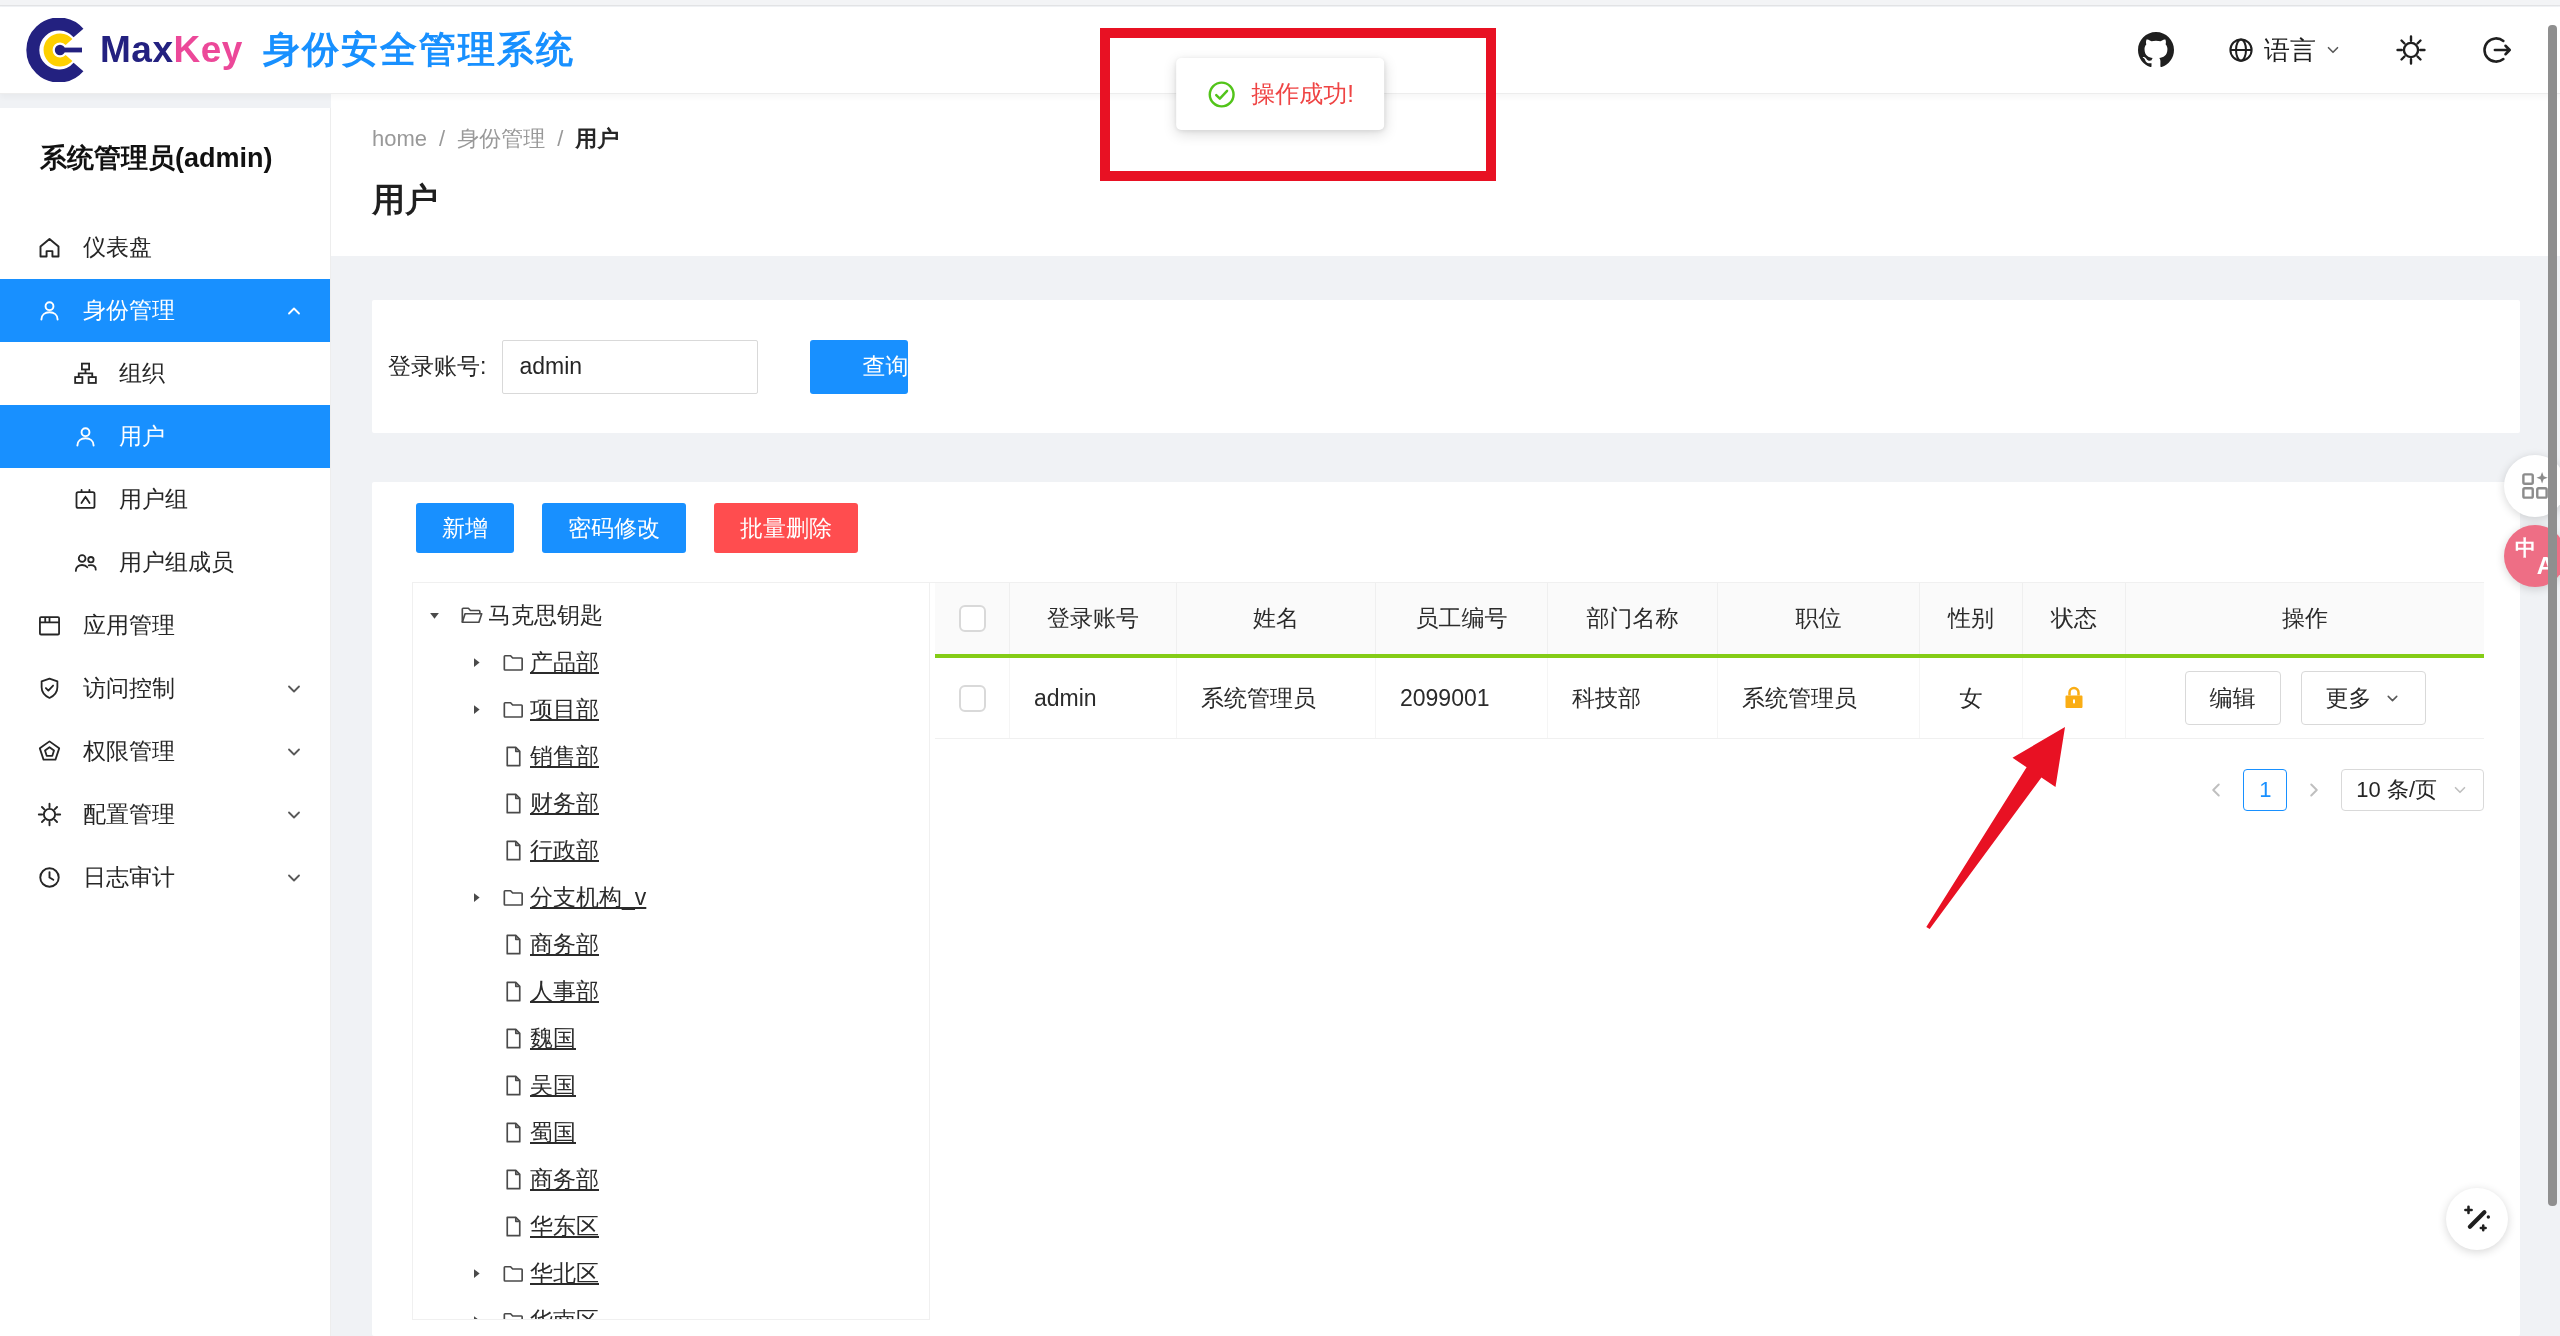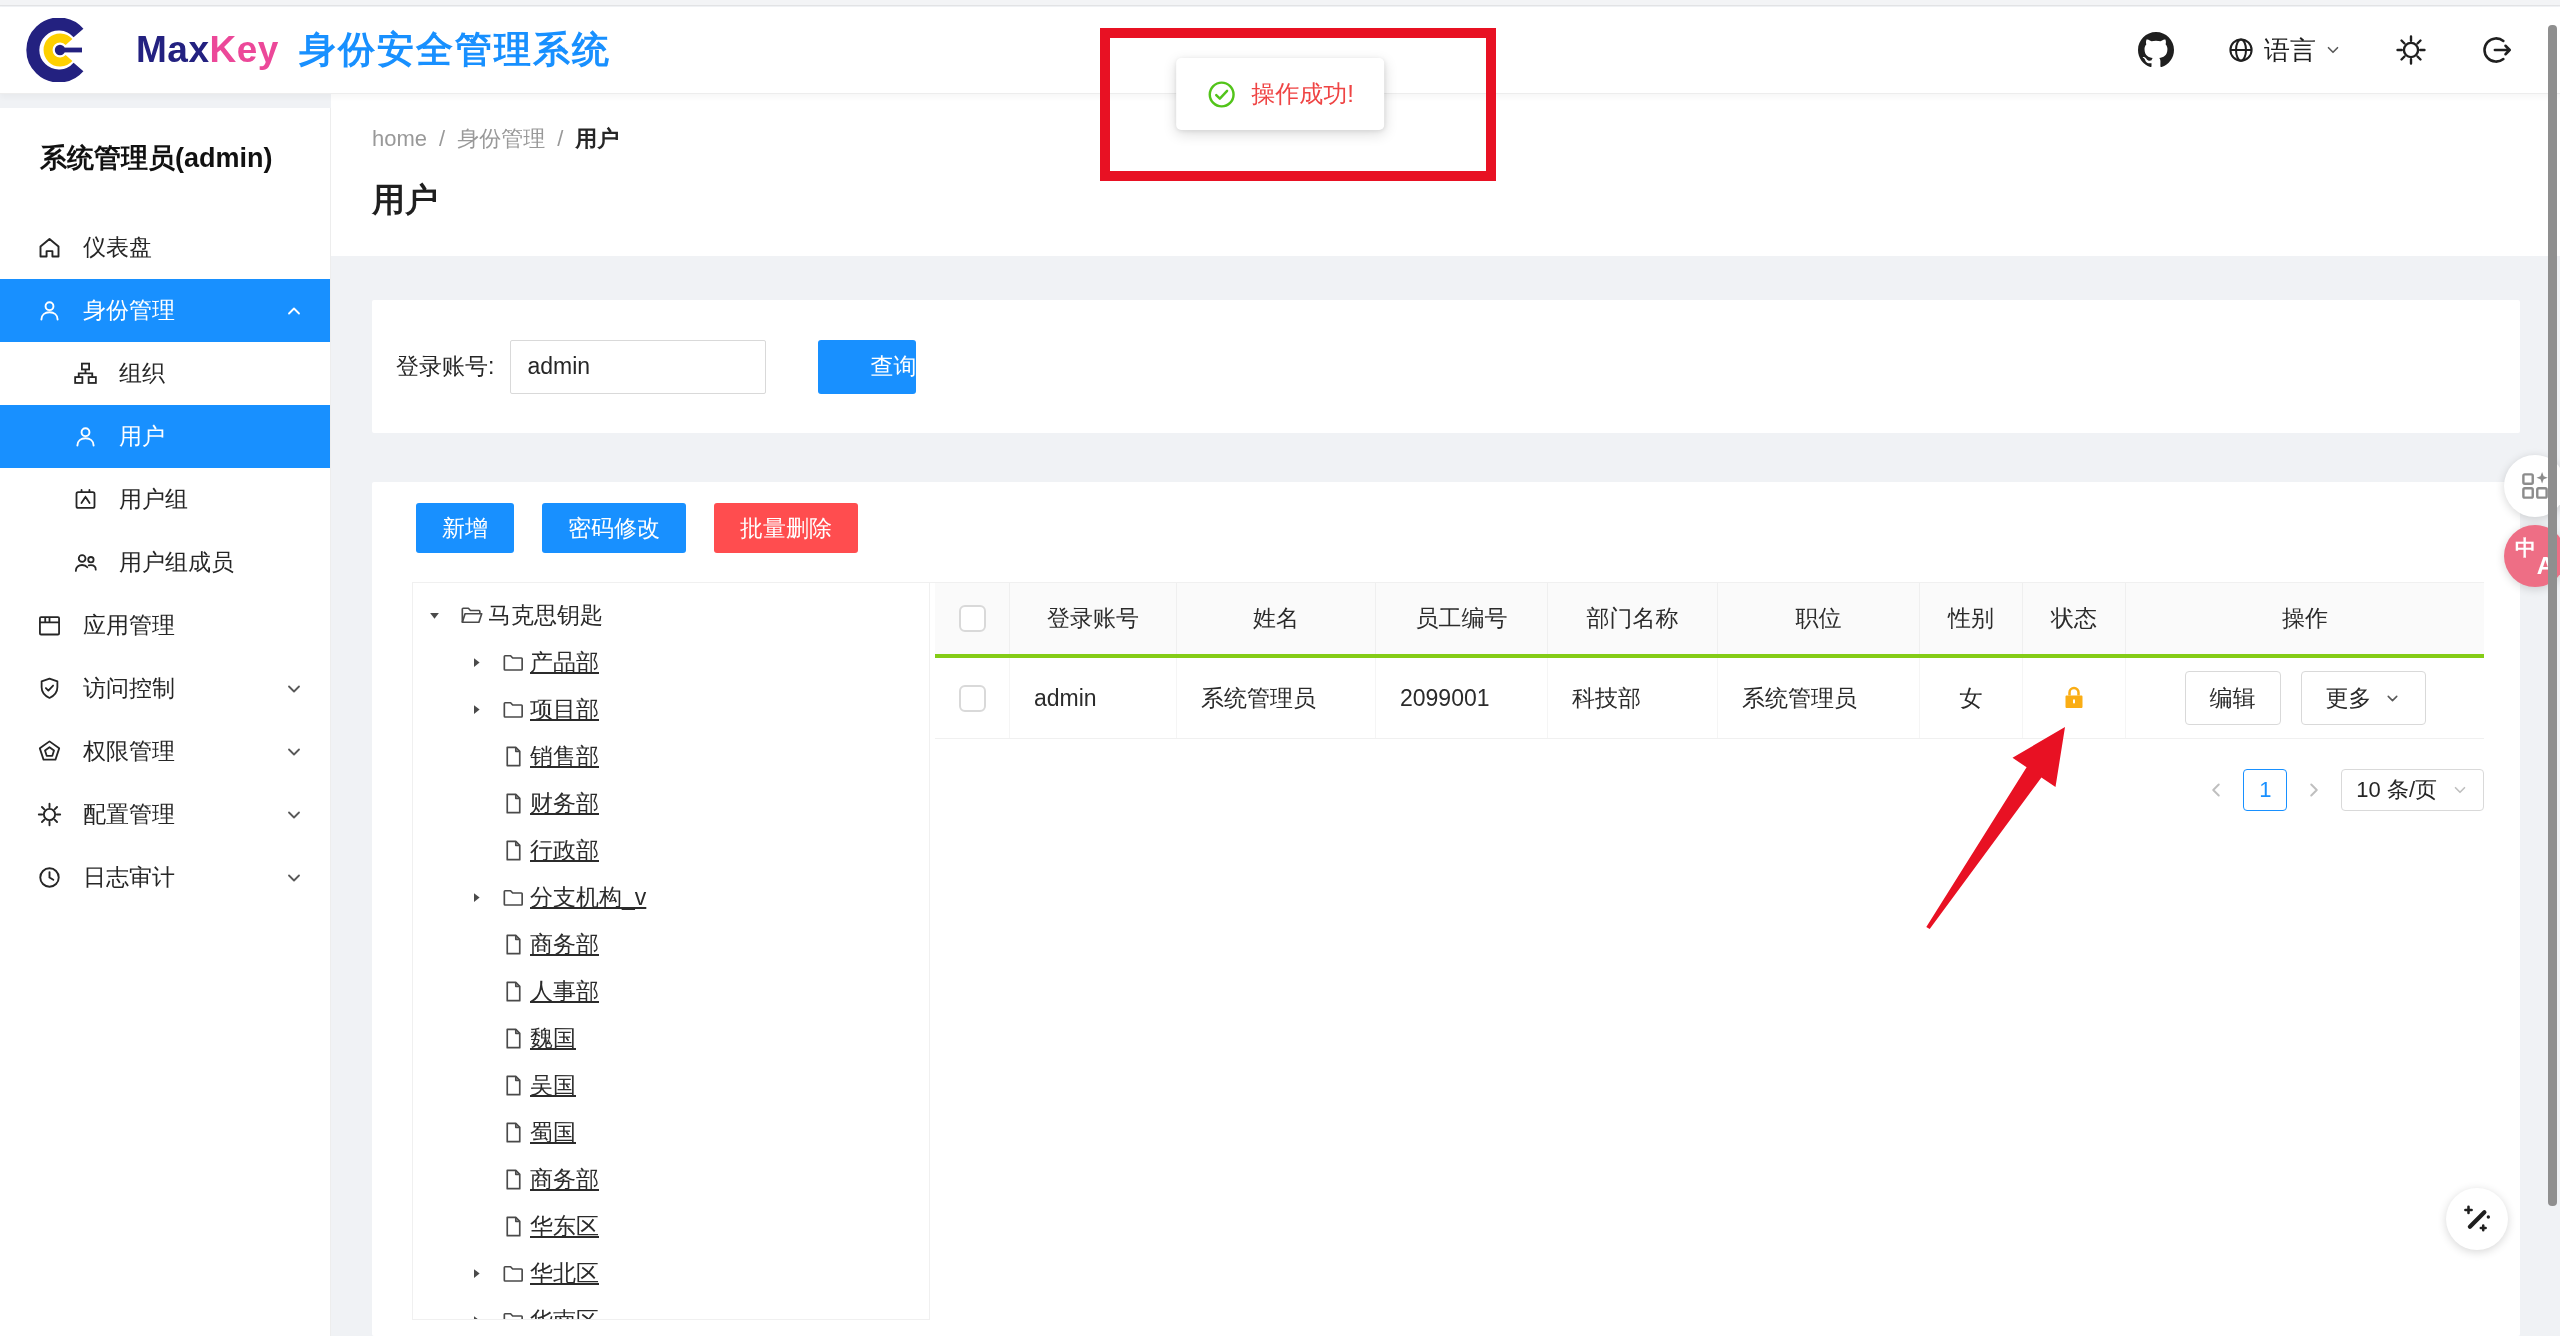--- a/index.html
+++ b/index.html
@@ -12,21 +12,21 @@
 
   
   .top-strip { position:absolute; top:0; left:0; right:0; height:6px; background:#f3f4f6; border-bottom:1px solid #e2e3e5; z-index:6; }
   .app-header {
     position:absolute; top:7px; left:0; right:0; height:87px; background:#fff;
     border-bottom:1px solid #ededed; display:flex; align-items:center; z-index:5;
     box-shadow:0 3px 6px rgba(0,0,0,.04);
   }
   .brand { display:flex; align-items:center; padding-left:26px; gap:10px; }
   .brand-name { font-size:37px; font-weight:bold; letter-spacing:.5px; }
-  .brand-name .mx { color:#232180;margin-left:36px; }
+  .brand-name .mx { color:#232180; }
   .brand-name .ky { color:#ec4899; }
   .brand-sub { font-size:37px; font-weight:bold; color:#1890ff; margin-left:10px; letter-spacing:2px; }
   .header-right { margin-left:auto; display:flex; align-items:center; gap:52px; padding-right:46px; color:#1f1f1f; }
   .hdr-btn { display:flex; align-items:center; gap:8px; font-size:26px; cursor:pointer; color:#1f1f1f; }
 
   
   .sidebar { position:absolute; top:108px; left:0; bottom:0; width:331px; background:#fff; border-right:1px solid #ededed; z-index:2; }
   .sidebar-user { font-weight:bold; font-size:27px; padding:32px 0 0 40px; color:#111; }
   .menu { margin-top:40px; }
   .menu-item { height:63px; display:flex; align-items:center; font-size:23px; padding:0 26px 0 36px; cursor:pointer; color:#262626; }
@@ -38,21 +38,21 @@
   .chev.up { transform:rotate(180deg); }
 
   
   .main { position:absolute; left:331px; top:94px; right:0; bottom:0; }
   .white-band { background:#fff; height:162px; padding-left:41px; }
   .breadcrumb { padding-top:30px; font-size:22px; color:#999; display:flex; gap:12px; align-items:center; }
   .breadcrumb .current { color:#262626; font-weight:600; }
   .page-title { font-size:33px; font-weight:600; margin-top:24px; color:#1f1f1f; }
   .content { padding:44px 40px 0 41px; }
 
-  .search-card { background:#fff; border-radius:2px; height:133px; display:flex; align-items:center; padding-left:24px; }
+  .search-card { background:#fff; border-radius:2px; height:133px; display:flex; align-items:center; padding-left:16px; }
   .search-label { font-size:23px; }
   .search-input { width:256px; height:54px; border:1px solid #d9d9d9; border-radius:2px; font-size:23px; padding:0 16px; margin-left:16px; color:#262626; outline:none; font-family:inherit; }
   button { font-family:inherit; cursor:pointer;text-align:right; }
   .btn { border:none; border-radius:3px; font-size:23px; color:#fff; }
   .btn-primary { background:#1890ff; }
   .btn-danger { background:#ff4d4f; }
   .search-btn { width:98px; height:54px; margin-left:52px; }
 
   .main-card { background:#fff; border-radius:2px; margin-top:49px; height:854px; padding:21px 36px 0 40px; }
   .toolbar { display:flex; gap:28px; margin-left:4px; }

